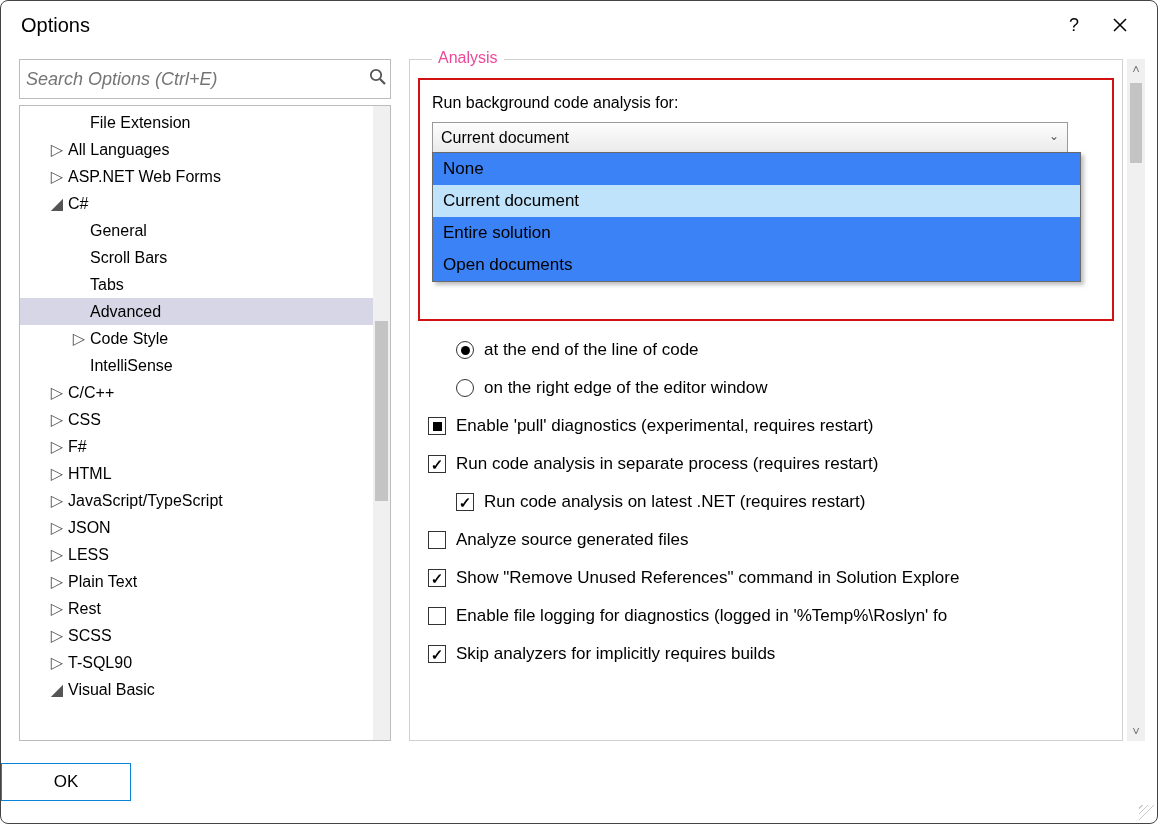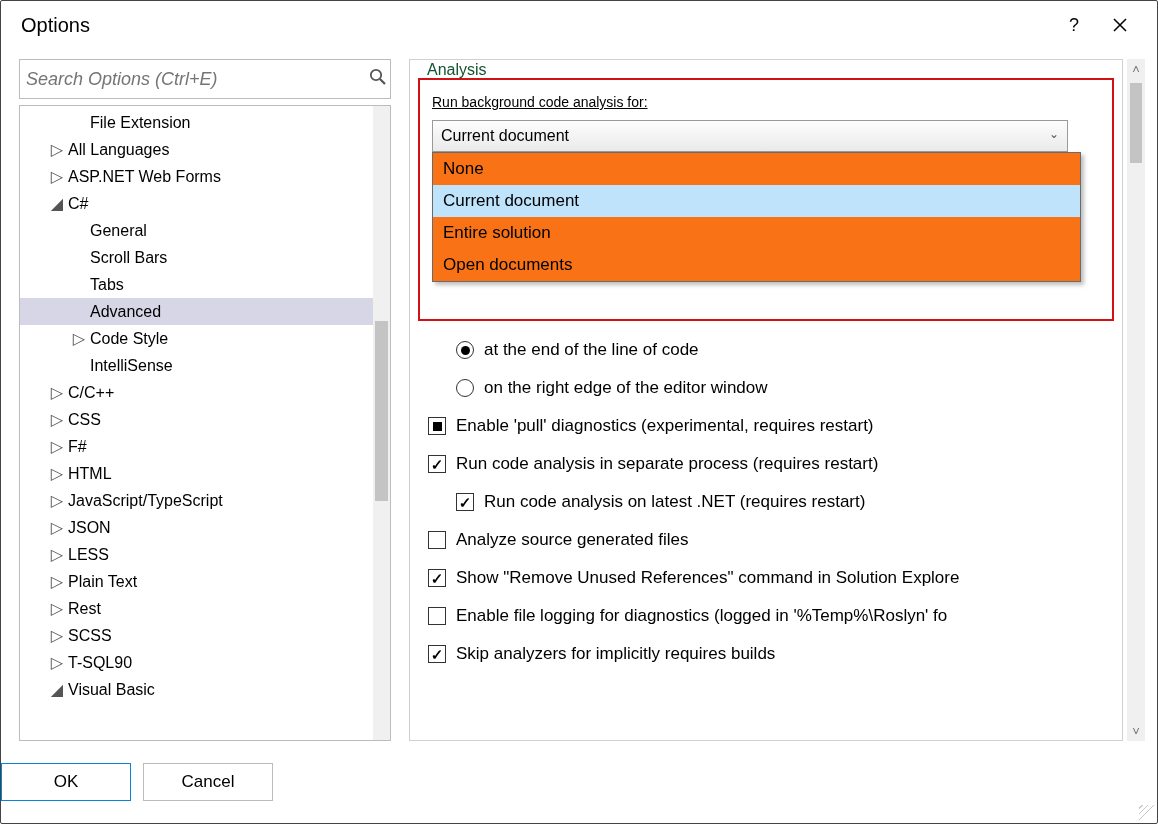--- a/index.html
+++ b/index.html
@@ -6,21 +6,21 @@
   body {
     font-family: "Segoe UI", Arial, sans-serif;
     font-size: 15px;
     background: #fff;
     color: #000;
   }
   .dialog {
     width: 1158px;
     height: 824px;
     border: 1px solid #444;
-    border-radius: 2px;
+    border-radius: 8px;
     display: flex;
     flex-direction: column;
     overflow: hidden;
     background: #fff;
   }
   .titlebar {
     display: flex;
     align-items: center;
     height: 48px;
     padding: 0 14px 0 20px;
@@ -105,56 +105,55 @@
   }
   .groupbox {
     flex: 1;
     border: 1px solid #d0d0d0;
     position: relative;
     margin-right: 22px;
     padding: 0;
   }
   .group-label {
     position: absolute;
-    top: -11px; left: 11px;
+    top: -11px; left: 22px;
     background: #fff;
     padding: 0 6px;
     font-size: 16px;
-    color: #14532d;
-    margin-top: 12px;
+    color: #ec4899;
   }
   .group-content {
     padding: 30px 18px 10px 18px;
   }
   .highlight-box {
     border: 2px solid #d21212;
     padding: 14px 0 0 12px;
     position: relative;
     margin: -12px -10px 0 -10px;
     height: 243px;
   }
-  .field-label { font-size: 14px; margin-bottom: 10px; text-decoration: underline; }
+  .field-label { font-size: 16px; margin-bottom: 10px; }
   .combo {
     width: 636px;
     height: 32px;
     border: 1px solid #9a9a9a;
     background: linear-gradient(#fdfdfd,#eaeaea);
     display: flex;
     align-items: center;
     padding: 0 8px;
     font-size: 16px;
     position: relative;
   }
   .combo .chev { position:absolute; right:8px; top:6px; font-size:12px; color:#555;}
   .dropdown {
     position: absolute;
     left: 12px;
     top: 72px;
     width: 649px;
-    background: #f97316;
+    background: #3b82f6;
     border: 1px solid #6a6a6a;
     box-shadow: 3px 3px 4px rgba(0,0,0,.25);
     z-index: 10;
   }
   .dd-item {
     padding: 6px 10px;
     font-size: 17px;
   }
   .dd-item.hover { background: #bfe3fb; }
   .opts { margin-top: 10px; }
@@ -195,22 +194,22 @@
     position: absolute;
     right: 0; top: 0; bottom: 0;
     width: 18px;
     background: #f0f0f0;
     display:flex; flex-direction:column; align-items:center;
   }
   .right-scroll .arrow { font-size:13px; color:#777; height:20px; display:flex;align-items:center;}
   .right-thumb { width:12px; height:80px; background:#c4c4c4; margin-top:4px;}
   .footer {
     display: flex;
-    justify-content: flex-start;
-    gap: 12px;
+    justify-content: space-between;
+    gap: 28px;
     padding: 14px 24px 22px 0;
   }
   .btn {
     min-width: 130px;
     height: 38px;
     border: 1px solid #bcbcbc;
     background: #fff;
     font-size: 17px;
     display:flex;align-items:center;justify-content:center;
   }
@@ -411,16 +410,15 @@
         <div class="arrow">˄</div>
         <div class="right-thumb"></div>
         <div style="flex:1"></div>
         <div class="arrow">˅</div>
       </div>
     </div>
   </div>
 
   <div class="footer">
     <div class="btn primary">OK</div>
-    <div class="btn">Cancel</div>
   </div>
   <div class="resize-grip"></div>
 </div>
 
 </body></html>

